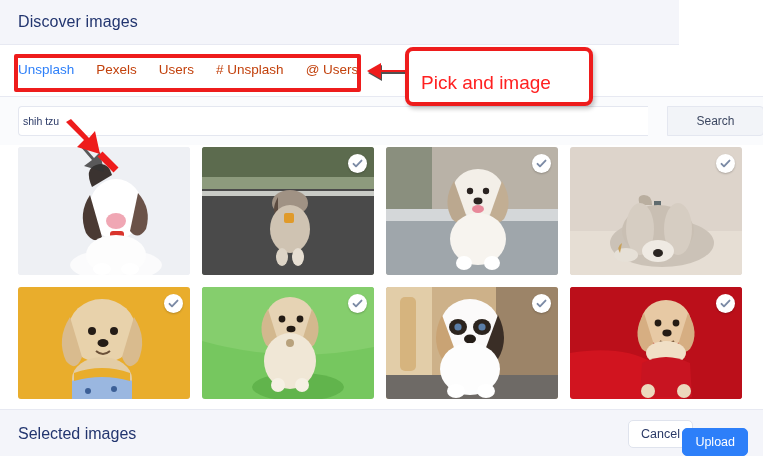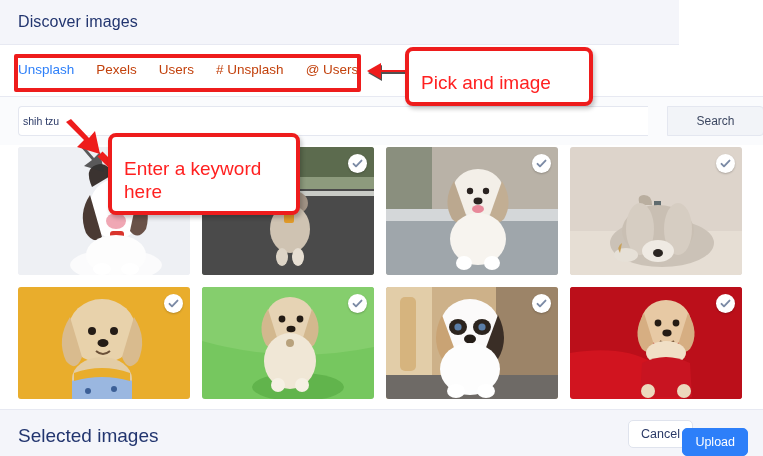--- a/index.html
+++ b/index.html
@@ -131,21 +131,21 @@
   .footer {
     position: absolute;
     left: 0; bottom: 0;
     width: 763px; height: 47px;
     background: #f4f5fa;
     border-top: 1px solid #e7e9f2;
   }
   .footer-label {
     position: absolute;
     left: 18px; top: 15px;
-    font-size: 19px;
+    font-size: 16px;
     color: #22356f;
   }
   .btn {
     position: absolute;
     top: 10px;
     height: 28px;
     border-radius: 5px;
     font-family: Liberation Sans, sans-serif;
     font-size: 12.5px;
     cursor: pointer;
@@ -413,18 +413,14 @@
   </div>
 
   <svg class="anno arrow-svg" style="left:58px; top:118px;" width="80" height="62">
     <g>
       <path d="M64 54 L52 40 L60 34 L40 28 L44 48 L50 42 L62 56 Z" fill="#333333" opacity=".8" transform="translate(2,2) rotate(180 42 40)"></path>
       <path d="M8 4 L26 22 L19 29 L42 36 L37 13 L31 20 L13 1 Z" fill="#ee1c1c"></path>
       <path d="M42 36 L58 52" stroke="#ee1c1c" stroke-width="7" fill="none"></path>
     </g>
   </svg>
 
-  <div class="callout" style="left:108px; top:133px; width:192px;">
-    <div>Enter a keyword</div>
-    <div>here</div>
-  </div>
 
 </div>
 
 </body></html>

